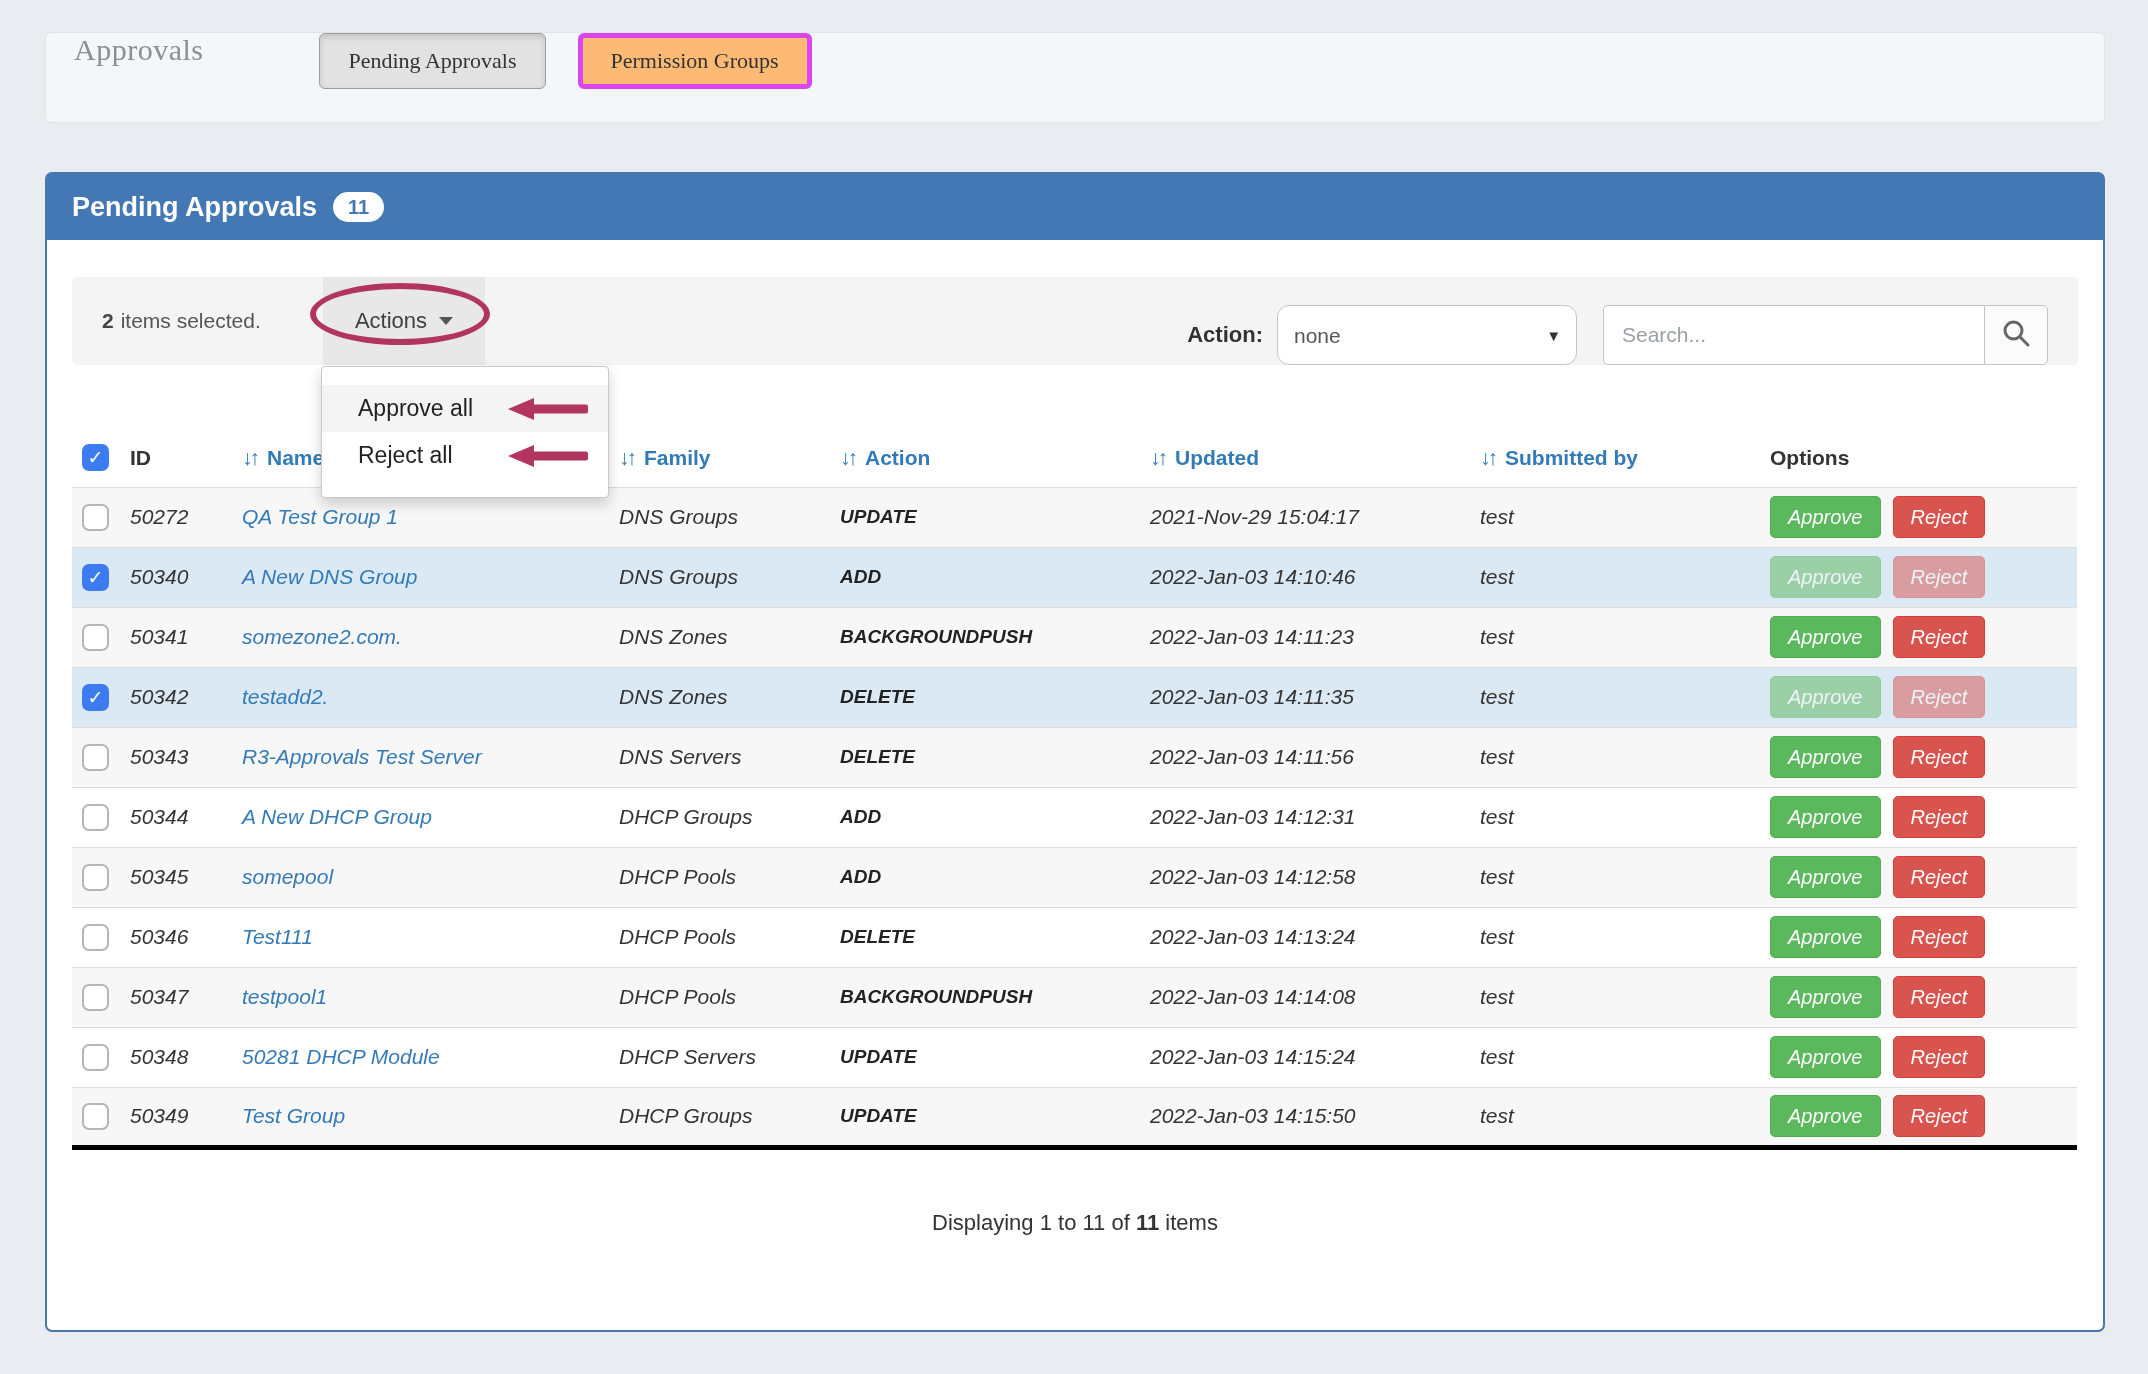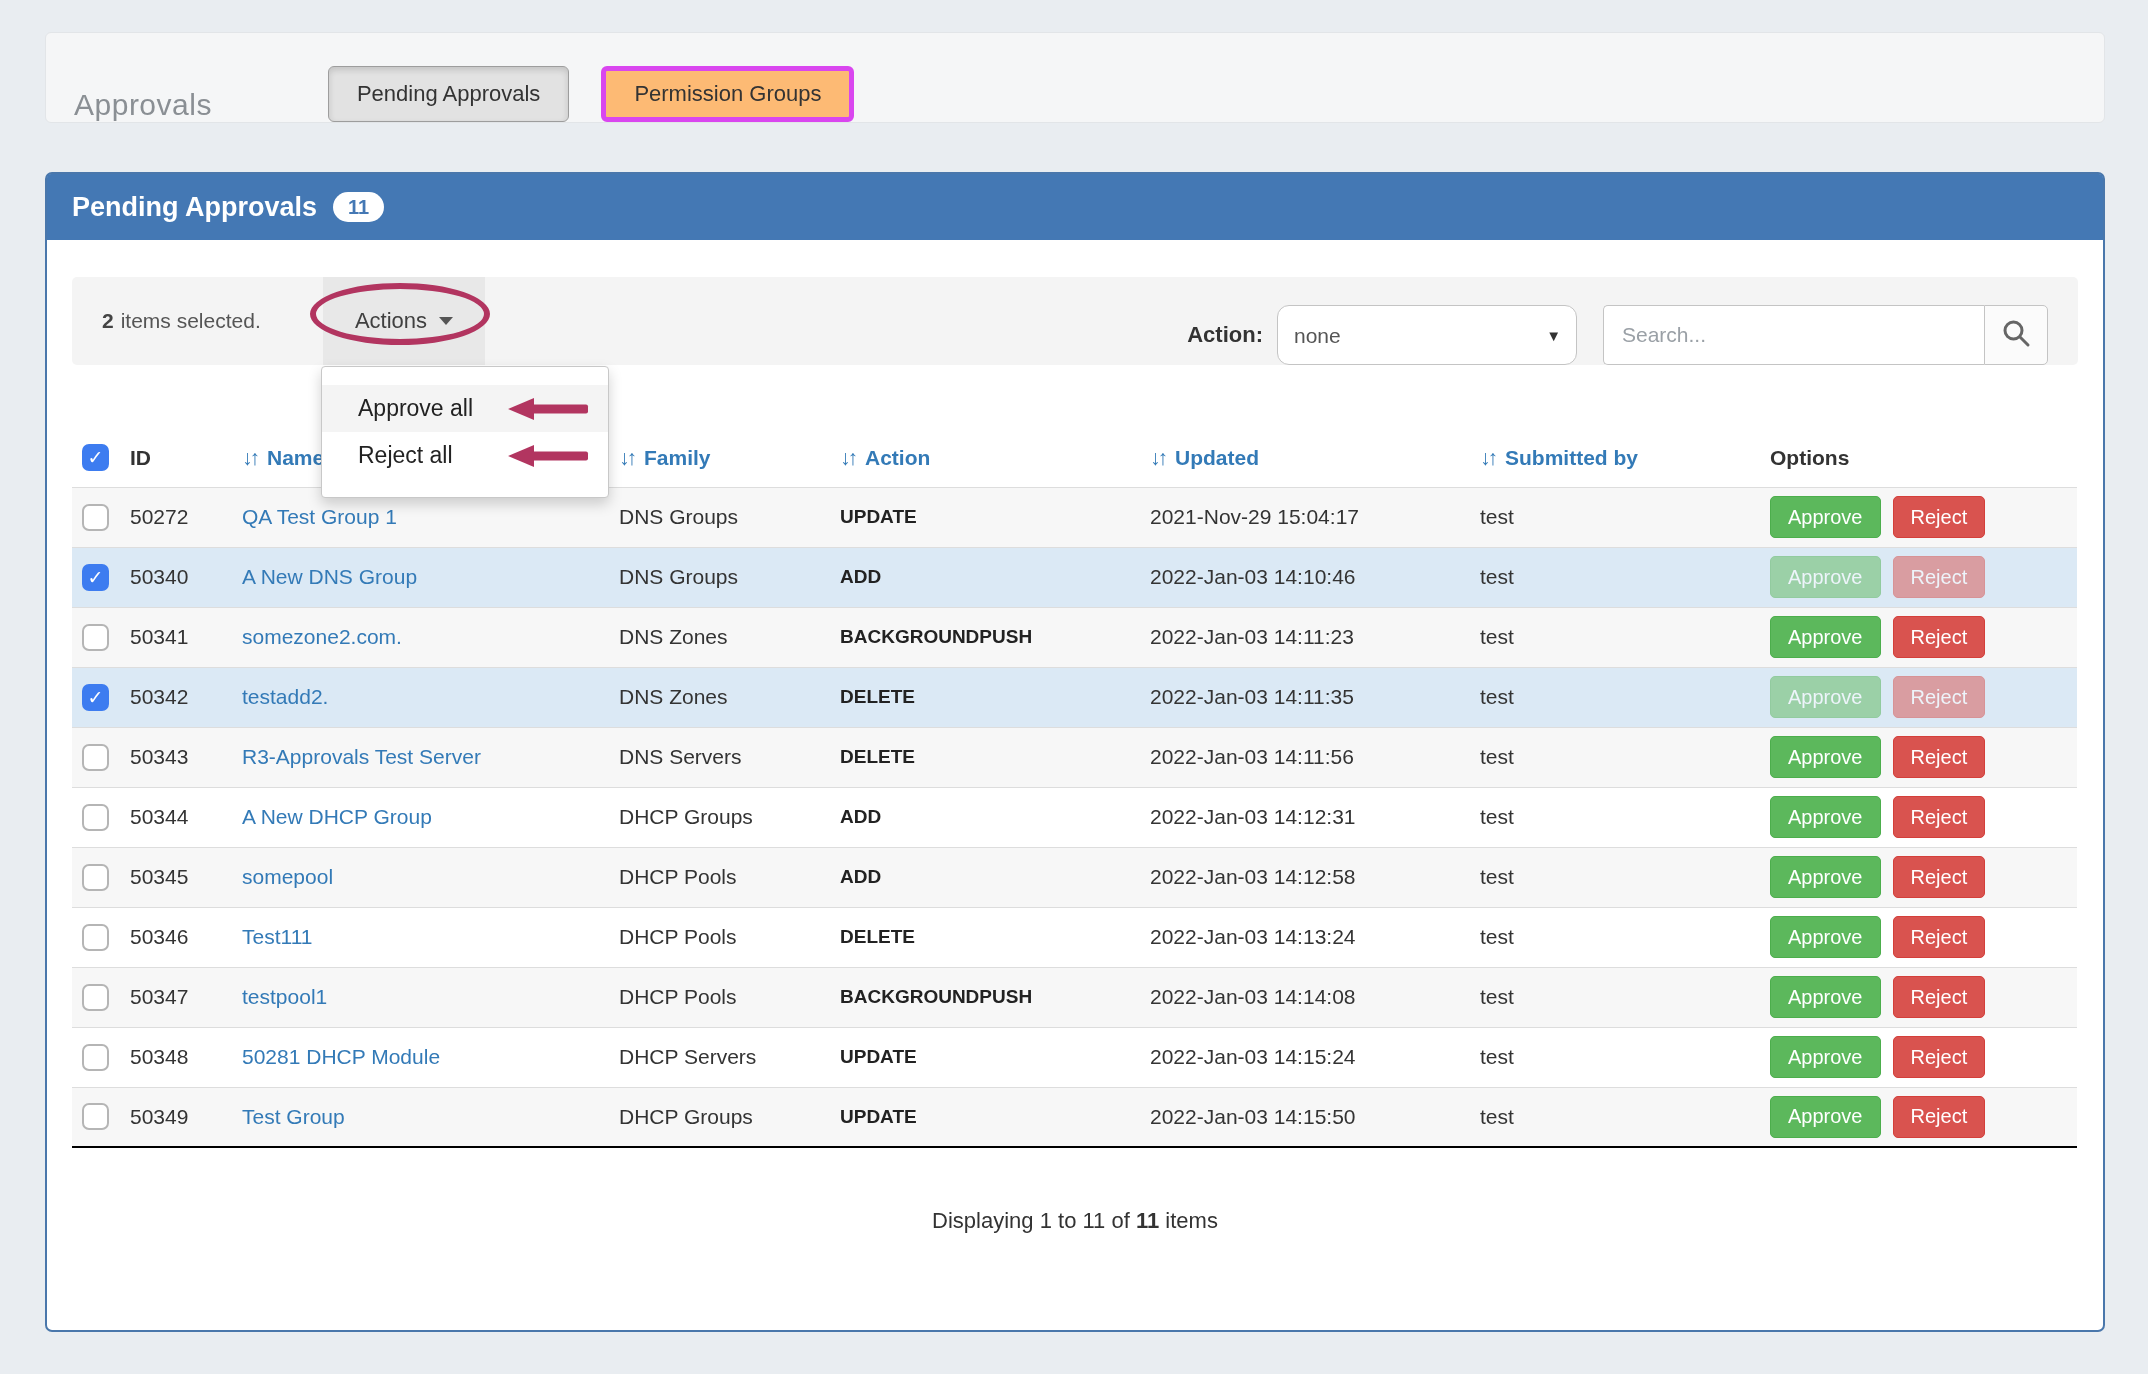--- a/index.html
+++ b/index.html
@@ -10,21 +10,21 @@
     color:#333;
     position:relative;
     overflow:hidden;
   }
   .page { position:absolute; inset:0; }
 
   
   .topbar {
     position:absolute; left:45px; top:32px; width:2060px; height:91px;
     background:#f5f6f7; border:1px solid #e2e5e8; border-radius:6px;
-    display:flex; align-items:flex-end; padding:0 28px;
+    display:flex; align-items:flex-start; padding:0 28px;font-family:Liberation Serif, serif;
   }
   .topbar-title { font-size:30px; color:#8a8f94; letter-spacing:.5px; margin-right:116px; }
   .tab-btn {
     font-size:22px; color:#333; border-radius:6px; padding:0 28px;
     height:56px; display:inline-flex; align-items:center; cursor:pointer;
     background:#fdba74; border:5px solid #d946ef; margin-right:32px;
   }
   .tab-btn.active {
     background:#e2e2e2; border:1px solid #9d9d9d;
     box-shadow:inset 0 3px 6px rgba(0,0,0,.14);
@@ -116,21 +116,21 @@
   table.approvals th, table.approvals td {
     text-align:left; vertical-align:middle; padding:0 10px 0 10px;
     overflow:hidden; white-space:nowrap;
   }
   table.approvals th { height:58px; font-weight:bold; font-size:21px; }
   table.approvals th.sortable { color:var(--link-blue,#337ab7); cursor:pointer; }
   .sort-icon { font-weight:bold; letter-spacing:-3px; margin-right:10px; }
   table.approvals thead tr { border-bottom:1px solid #ddd; }
   table.approvals tbody tr { border-top:1px solid #ddd; height:60px; }
   table.approvals tbody tr:first-child { border-top:none; }
-  table.approvals tbody { border-bottom:2px solid #000000; }
+  table.approvals tbody { border-bottom:5px solid #000000;font-style:italic; }
   tr.striped { background:#f7f7f7; }
   tr.selected { background:var(--selected-row,#dbe9f5); }
   td.cb-cell, th.cb-cell { padding-left:12px; }
   a.row-link { color:var(--link-blue,#337ab7); text-decoration:none; cursor:pointer; }
   td.action-cell { font-weight:bold; font-size:19px; color:#222; }
 
   .checkbox {
     width:27px; height:27px; border-radius:7px; background:#fff;
     border:2px solid #b5b5b5; display:flex; align-items:center; justify-content:center;
     cursor:pointer; font-size:19px; line-height:1;

